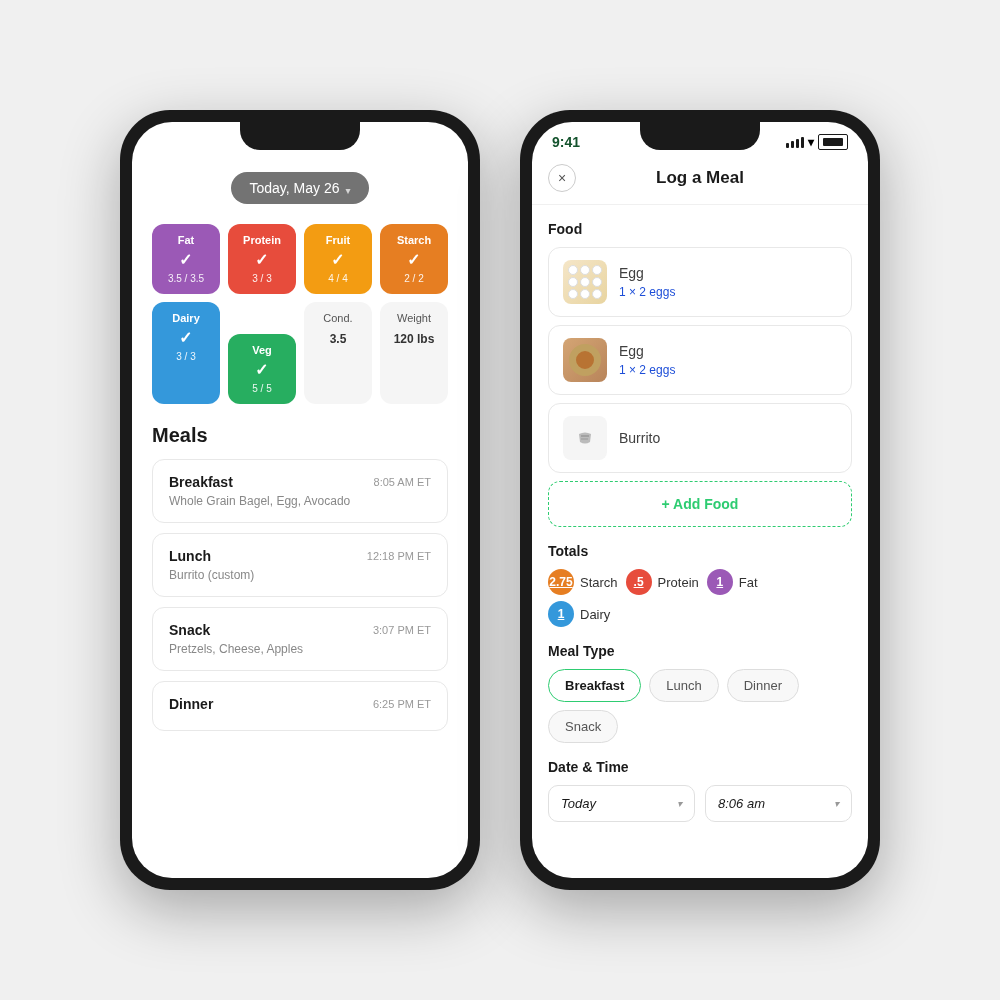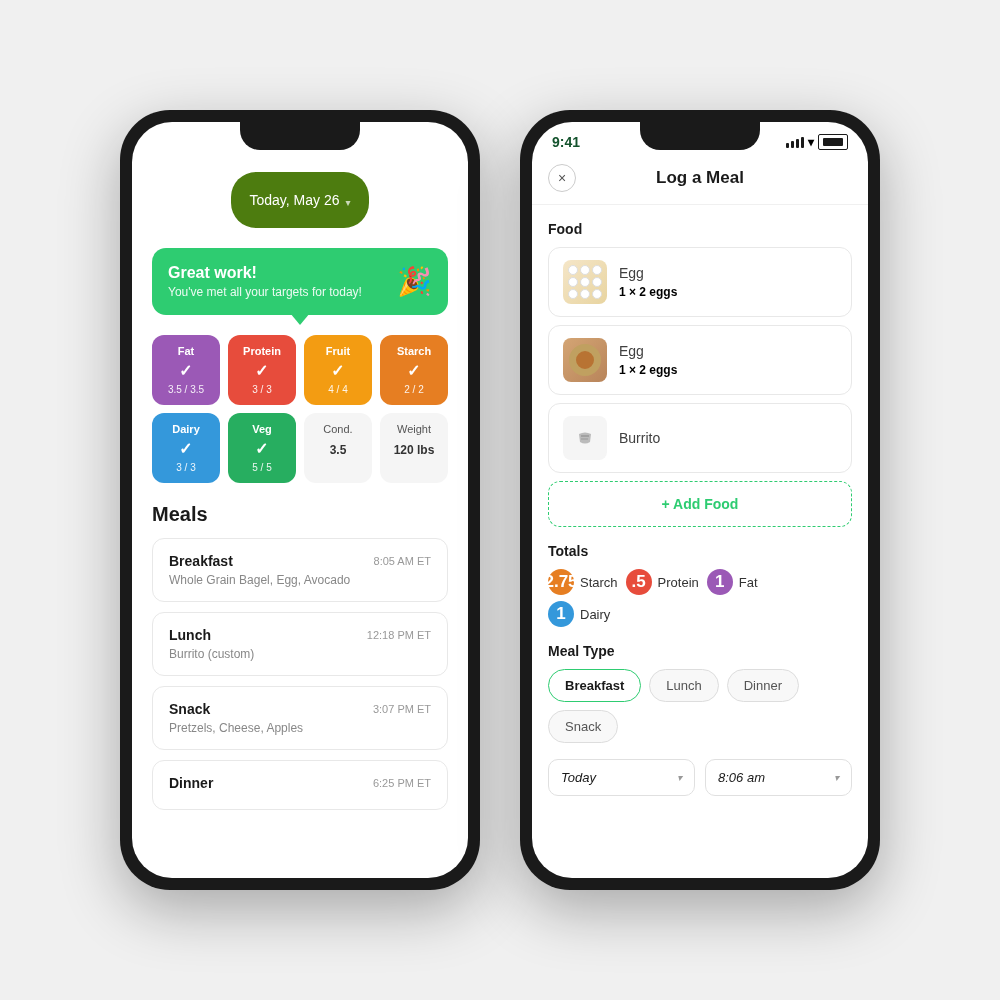--- a/index.html
+++ b/index.html
@@ -61,24 +61,24 @@
       flex: 1;
     }
 
     .date-pill {
       display: flex;
       align-items: center;
       justify-content: center;
       margin-bottom: 20px;
     }
     .date-pill-inner {
-      background: #4d7c0f;
+      background: #737373;
       color: #fff;
       border-radius: 25px;
-      padding: 20px 18px;
+      padding: 8px 18px;
       font-size: 14px;
       font-weight: 500;
       display: flex;
       align-items: flex-end;
       gap: 6px;
     }
     .date-pill-inner .chevron {
       font-size: 10px;
       opacity: 0.7;
     }
@@ -142,21 +142,21 @@
     .nutrient-card .value {
       font-size: 10px;
       margin-top: 4px;
       opacity: 0.9;
     }
     .fat-card { background: #9b59b6; }
     .protein-card { background: #e74c3c; }
     .fruit-card { background: #f39c12; }
     .starch-card { background: #e67e22; }
     .dairy-card { background: #3498db; }
-    .veg-card { background: #27ae60; }
+    .veg-card { background: #27ae60; margin-top: 32px; }
 
     .nutrient-card-light {
       border-radius: 12px;
       padding: 10px 8px;
       text-align: center;
       background: #f5f5f5;
     }
     .nutrient-card-light .label {
       font-size: 11px;
       font-weight: 500;
@@ -307,23 +307,22 @@
       background: #b87333;
       position: relative;
     }
     .food-info .food-name {
       font-size: 14px;
       font-weight: 400;
       color: #404040;
     }
     .food-info .food-desc {
       font-size: 12px;
-      color: #000000;
+      color: #1d4ed8;
       margin-top: 4px;
-      font-weight: bold;
     }
 
     .add-food-btn {
       border: 1.5px dashed #2ecc71;
       border-radius: 12px;
       padding: 14px;
       text-align: center;
       color: #2ecc71;
       font-size: 14px;
       font-weight: 600;
@@ -345,24 +344,25 @@
       font-size: 13px;
       color: #333;
     }
     .chip-circle {
       width: 26px;
       height: 26px;
       border-radius: 50%;
       display: flex;
       align-items: center;
       justify-content: center;
-      font-size: 17px;
+      font-size: 12px;
       font-weight: 700;
       color: #fff;
       flex-shrink: 0;
+      text-decoration: underline;
     }
     .starch-chip { background: #e67e22; }
     .protein-chip { background: #e74c3c; }
     .fat-chip { background: #9b59b6; }
     .dairy-chip { background: #3498db; }
 
     .meal-type-section { margin-bottom: 16px; }
     .meal-type-buttons {
       display: flex;
       gap: 8px;
@@ -420,28 +420,20 @@
       <div class="notch"></div>
       <div class="p1-content">
 
         <div class="date-pill">
           <div class="date-pill-inner">
             <span>Today, May 26</span>
             <span class="chevron">▾</span>
           </div>
         </div>
 
-        <div class="congrats-banner">
-          <div class="congrats-text">
-            <h3>Great work!</h3>
-            <p>You've met all your targets for today!</p>
-          </div>
-          <div class="congrats-emoji">🎉</div>
-          <div class="congrats-arrow"></div>
-        </div>
 
         <div class="nutrient-grid">
           <div class="nutrient-card fat-card">
             <div class="label">Fat</div>
             <div class="check">✓</div>
             <div class="value">3.5 / 3.5</div>
           </div>
           <div class="nutrient-card protein-card">
             <div class="label">Protein</div>
             <div class="check">✓</div>
@@ -622,20 +614,21 @@
           <div class="section-label">Meal Type</div>
           <div class="meal-type-buttons">
             <button class="meal-type-btn active">Breakfast</button>
             <button class="meal-type-btn">Lunch</button>
             <button class="meal-type-btn">Dinner</button>
             <button class="meal-type-btn">Snack</button>
           </div>
         </div>
 
         <div class="datetime-section">
+          <div class="section-label">Date &amp; Time</div>
           <div class="datetime-row">
             <div class="datetime-select">
               <span>Today</span>
               <span class="chevron-down">▾</span>
             </div>
             <div class="datetime-select">
               <span>8:06 am</span>
               <span class="chevron-down">▾</span>
             </div>
           </div>

